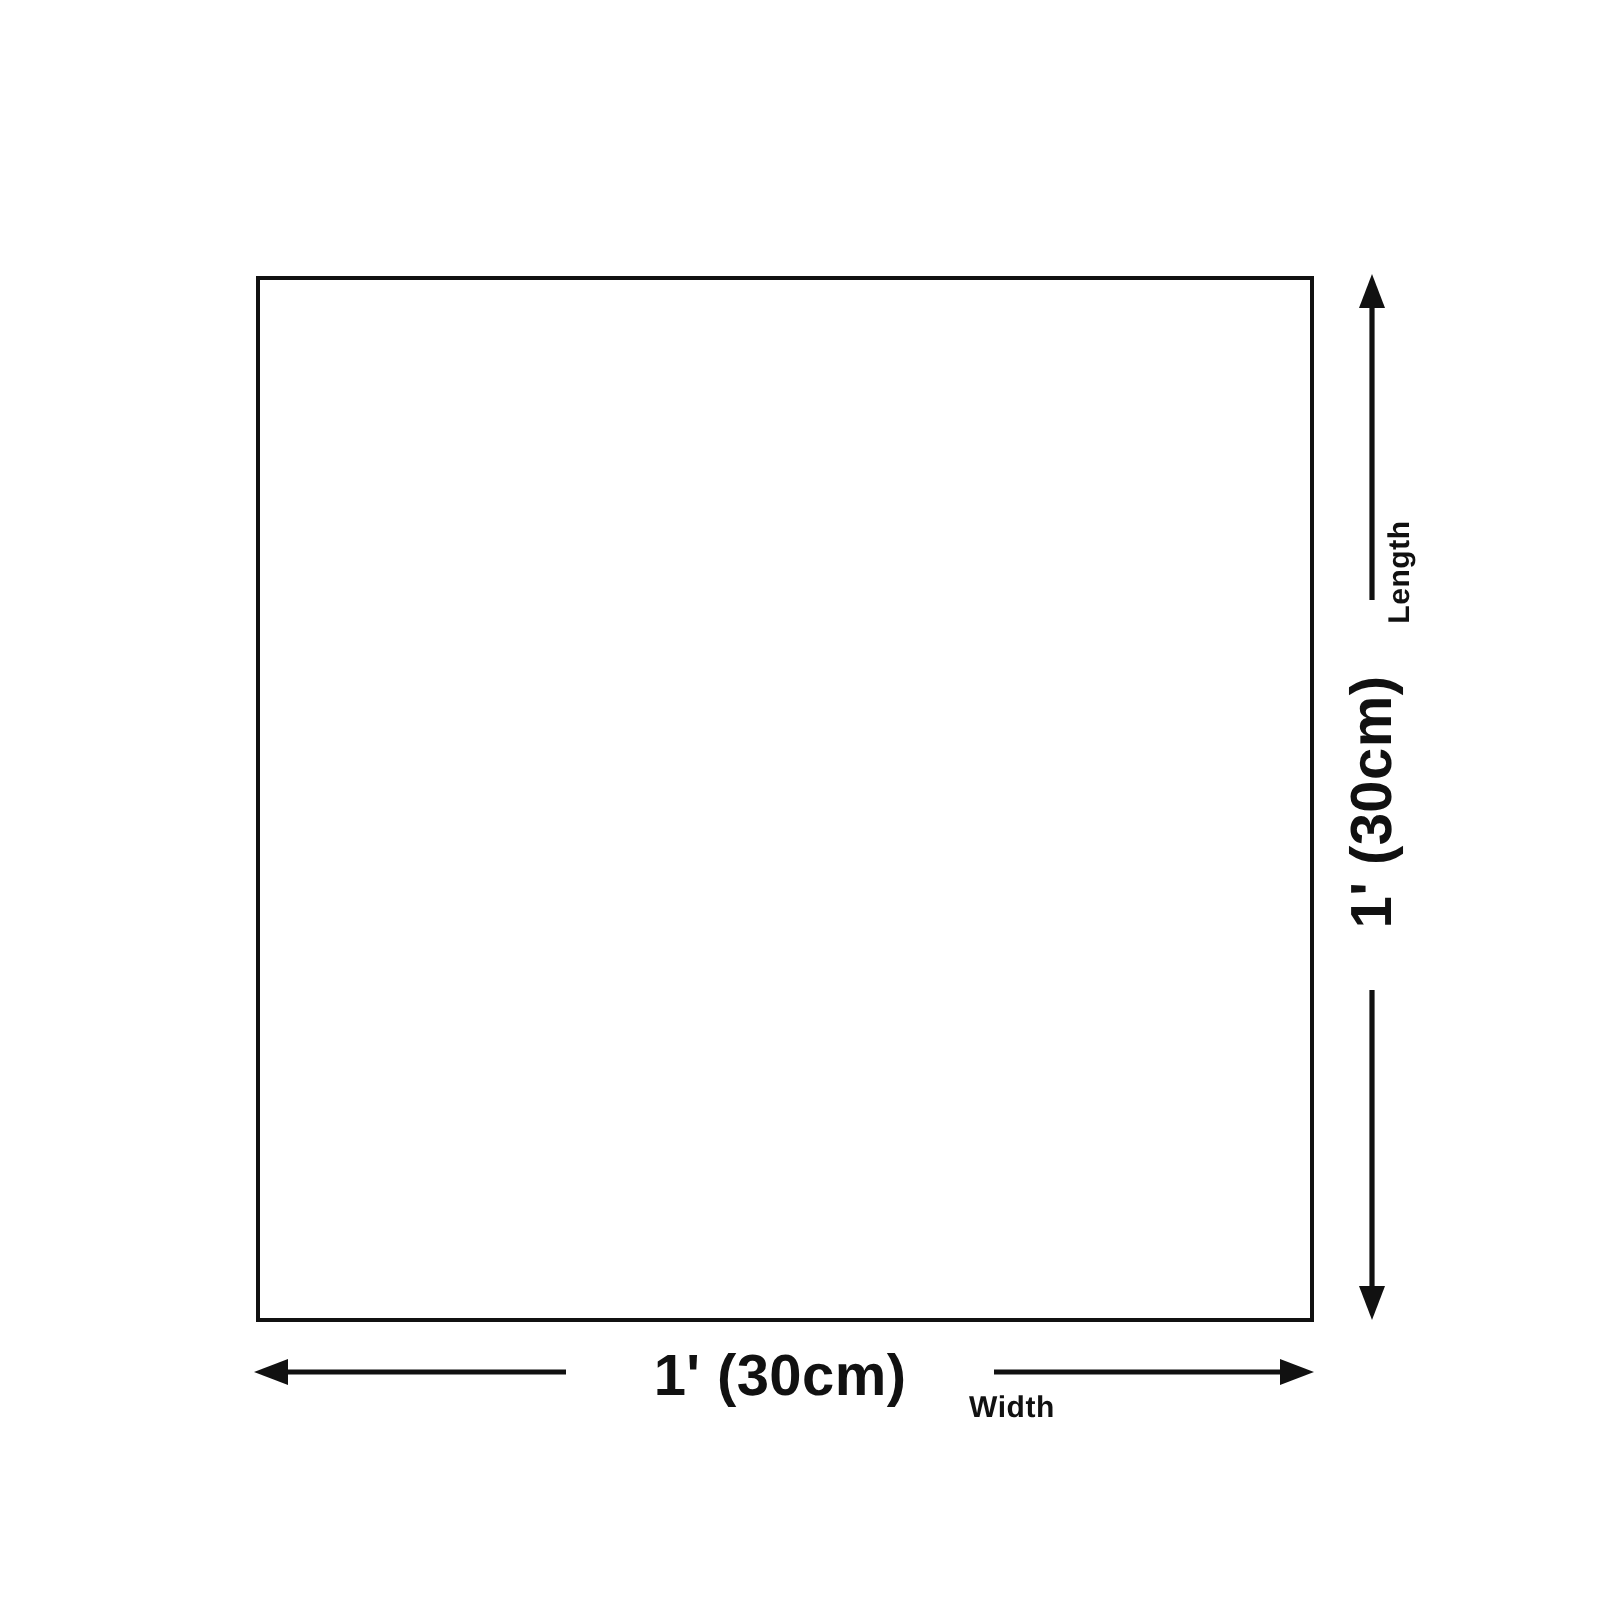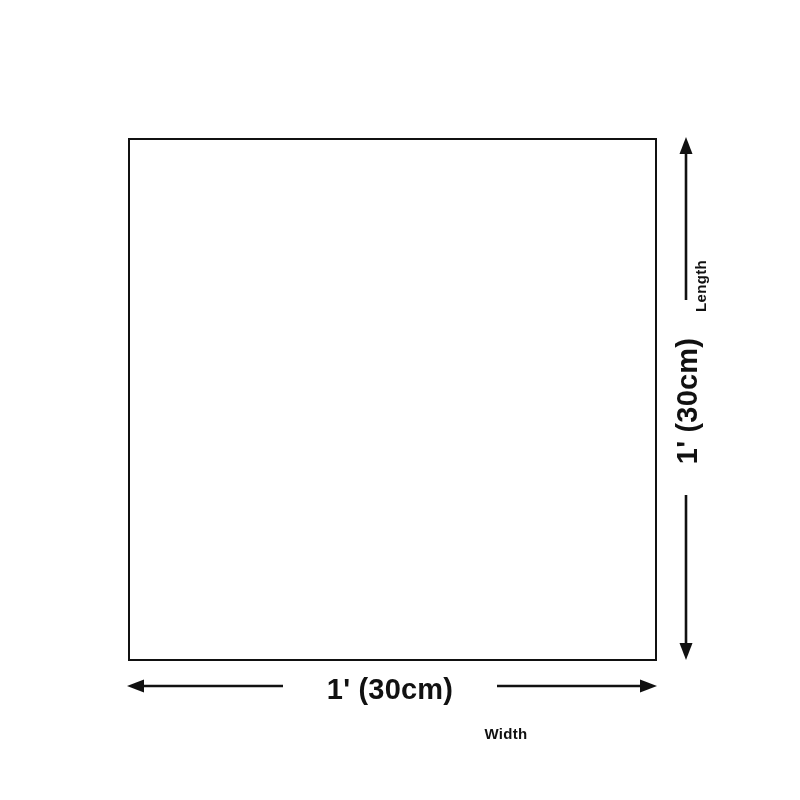--- a/index.html
+++ b/index.html
@@ -59,19 +59,19 @@
     <polygon points="657,686 640,679.5 640,692.5"></polygon>
 
     <polygon points="686,137 679.5,154 692.5,154"></polygon>
     <line x1="686" y1="152" x2="686" y2="300"></line>
     <line x1="686" y1="495" x2="686" y2="644"></line>
     <polygon points="686,660 679.5,643 692.5,643"></polygon>
   </svg>
 
   <div class="dim-label big" style="left:390px; top:689px;">1' (30cm)</div>
 
-  <div class="dim-label small" style="left:506px; top:704px;margin-top:29px;">Width</div>
+  <div class="dim-label small" style="left:506px; top:704px;">Width</div>
 
   <div class="dim-label big vertical" style="left:687px; top:401px;">1' (30cm)</div>
 
   <div class="dim-label small vertical" style="left:700px; top:286px;">Length</div>
 
 </div>
 
 </body></html>

